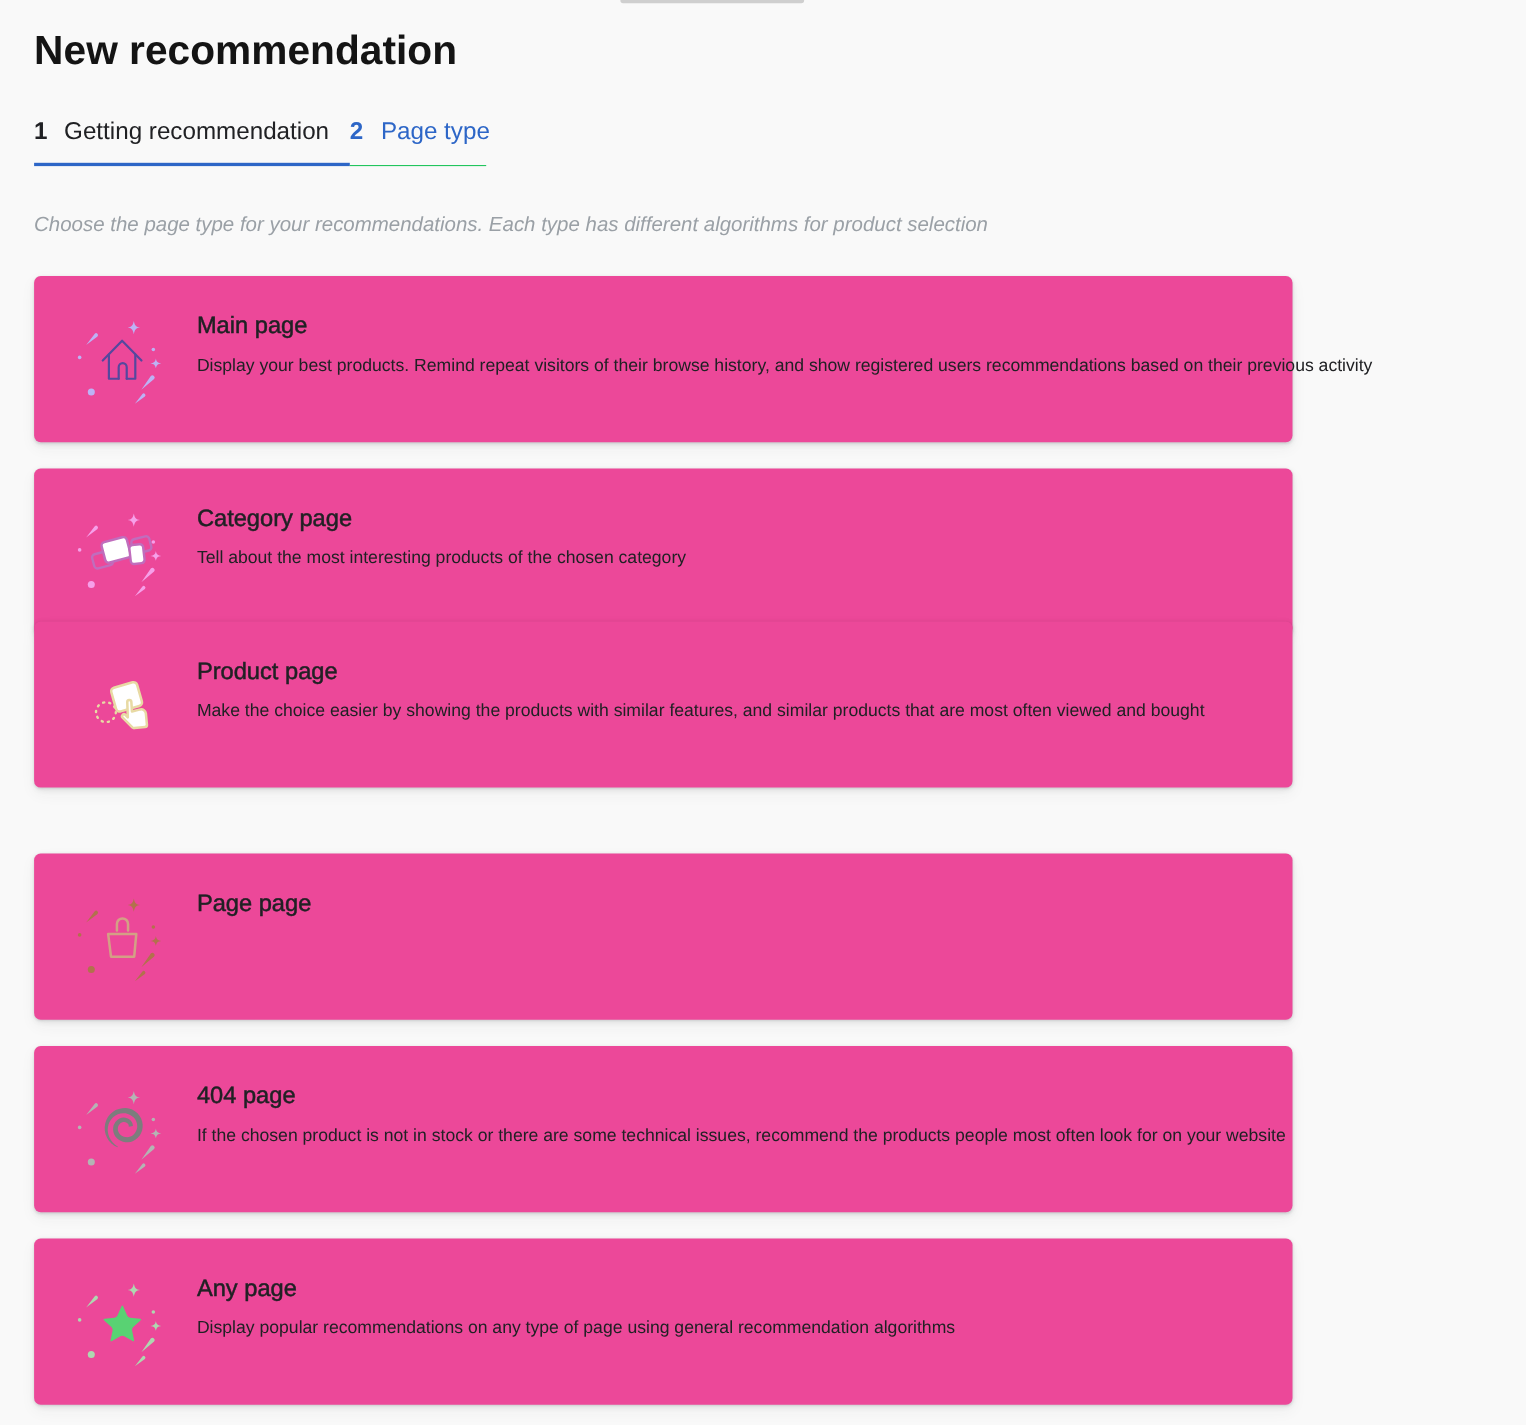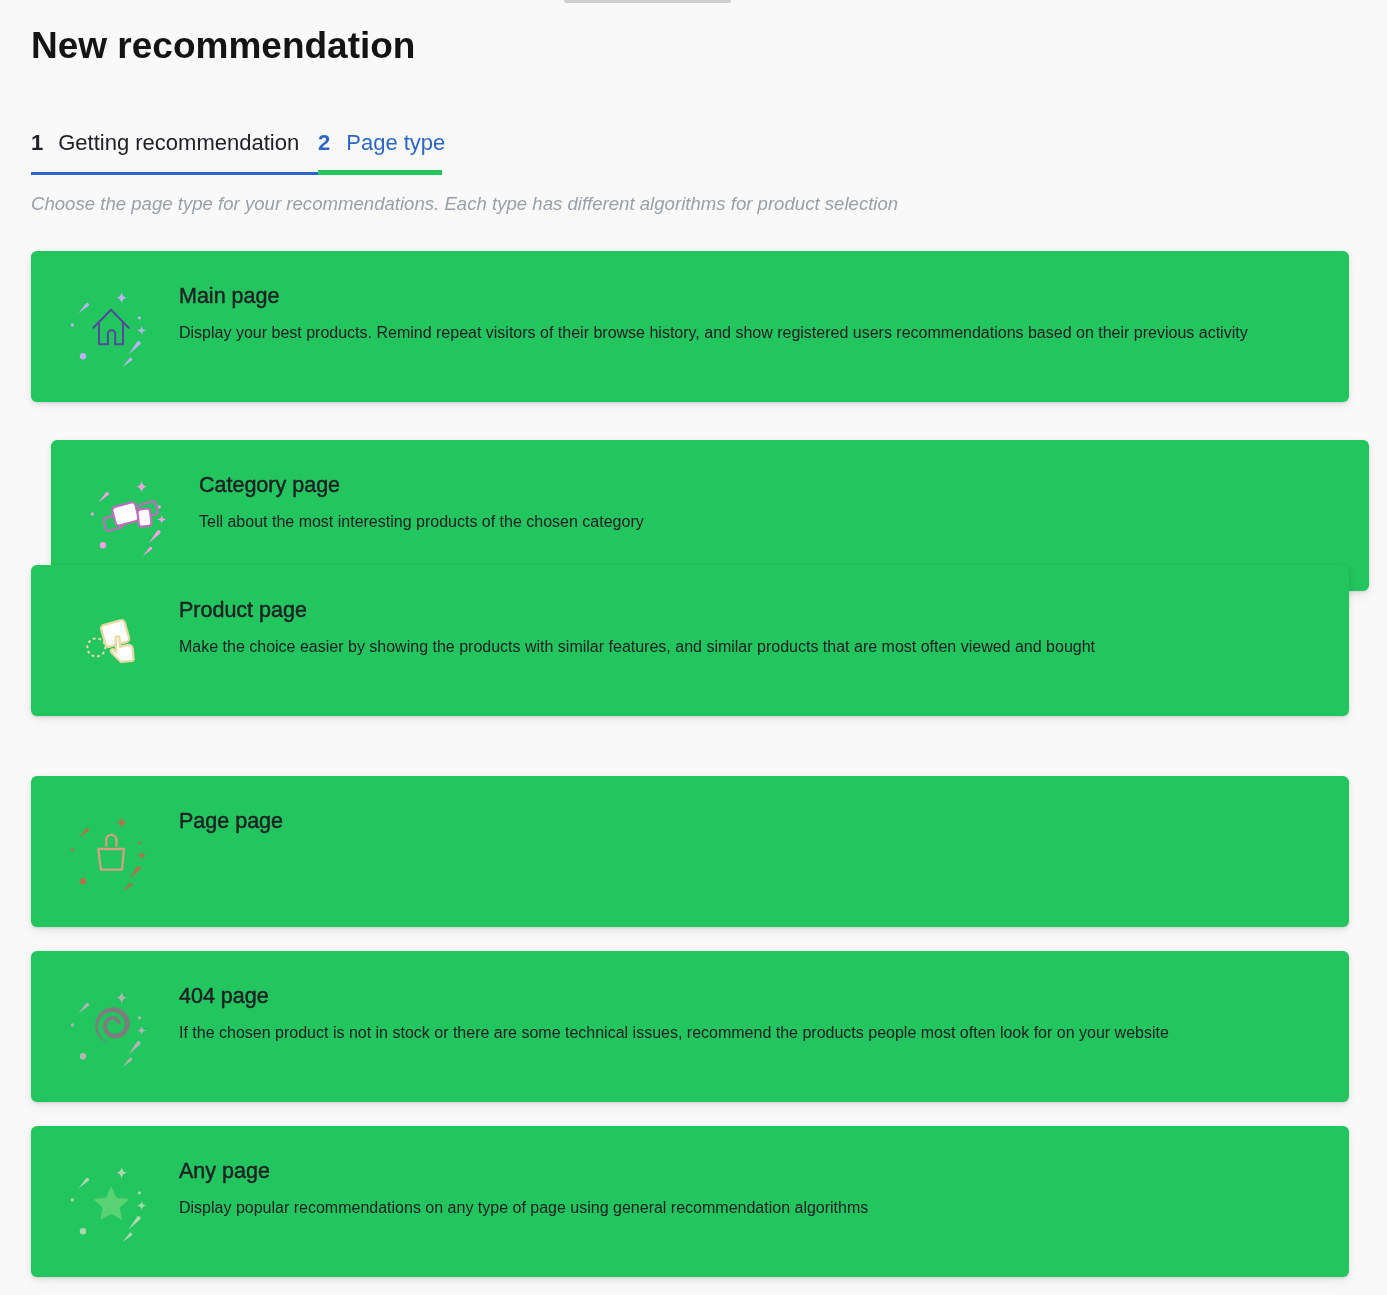--- a/index.html
+++ b/index.html
@@ -16,33 +16,33 @@
     position:absolute;left:564px;top:-12px;width:167px;height:14.7px;
     background:#cfcfcf;border-radius:0 0 2.5px 2.5px;
   }
   .page-title{
     position:absolute;left:31px;top:25px;
     font-size:37px;font-weight:bold;color:#141414;
   }
   .tabs{position:absolute;left:0;top:0;}
   .tab{
     position:absolute;box-sizing:border-box;
-    font-size:22px;color:#202124;white-space:nowrap;margin-top:24px;
+    font-size:22px;color:#202124;white-space:nowrap;
   }
   .tab .num{font-weight:bold;margin-right:15px;}
   .tab-1{left:31px;top:106px;width:287px;border-bottom:3px solid #2d66c7;height:45px;}
-  .tab-2{left:318px;top:106px;width:124px;border-bottom:5px solid #22c55e;height:45px;color:#2d66c7;padding-left:0px;}
+  .tab-2{left:318px;top:106px;width:124px;border-bottom:1px solid #22c55e;height:45px;color:#2d66c7;padding-left:0px;}
   .tab-2 .num{color:#2d66c7;margin-right:16px;}
   .subtitle{
     position:absolute;left:31px;top:193px;
     font-size:18.6px;font-style:italic;color:#9aa0a6;white-space:nowrap;
   }
   .card{
-    position:absolute;left:31px;width:1318px;height:151px;
-    background:#22c55e;border-radius:6px;
+    position:absolute;left:31px;width:1144px;height:151px;
+    background:#ec4899;border-radius:6px;
     box-shadow:0 1px 2px rgba(60,64,67,0.13), 0 2px 6px rgba(60,64,67,0.09), 0 5px 14px rgba(60,64,67,0.05);
   }
   .card-icon{position:absolute;left:37px;top:39px;width:80px;height:80px;}
   .card-body{position:absolute;left:148px;top:33px;width:1133px;}
   .card-title{font-size:21.5px;font-weight:400;color:#202124;white-space:nowrap;-webkit-text-stroke:0.45px #202124;}
   .card-desc{font-size:16px;color:#202124;line-height:21px;margin-top:13px;}
 </style>
 </head>
 <body>
 
@@ -79,21 +79,21 @@
     <path d="M10.30 23.60L20.63 15.84A1.75 1.75 0 0 0 18.17 13.36Z"></path>
     <path d="M60.50 64.40L72.09 54.54A2.0 2.0 0 0 0 69.11 51.86Z"></path>
     <path d="M54.60 77.10L63.72 70.45A1.6 1.6 0 0 0 61.48 68.15Z"></path>
   </g>
         </svg></div>
    <div class="card-body">
      <div class="card-title">Main page</div>
      <div class="card-desc">Display your best products. Remind repeat visitors of their browse history, and show registered users recommendations based on their previous activity</div>
    </div>
     </div>
-    <div class="card" style="top: 440px; margin-left: 20px;">
+    <div class="card" style="top: 426px;">
       <div class="card-icon">
      <svg viewBox="0 0 80 80" width="80" height="80">
           <g stroke="#c06dbd" stroke-width="2.2" fill="none" stroke-linejoin="round">
    <rect x="-8.75" y="-6.65" width="17.5" height="13.3" rx="3" transform="translate(25.2,43.8) rotate(-15)"></rect>
    <rect x="-8.4" y="-6.65" width="16.8" height="13.3" rx="3" transform="translate(60.5,30.35) rotate(-14.4)"></rect>
    <rect x="-11.85" y="-9.6" width="23.7" height="19.2" rx="3.4" fill="#fff" transform="translate(37.5,34.9) rotate(-15)"></rect>
    <rect x="-6.3" y="-8.65" width="12.6" height="17.3" rx="3" fill="#fff" transform="translate(56.5,38.7) rotate(-6.5)"></rect>
   </g>
   <g fill="#f6a0e9">
     <path d="M53.65 1.85C54.5 6.05 55.85 7.35 59.3 7.8C55.85 8.25 54.5 9.55 53.65 13.75C52.8 9.55 51.45 8.25 48 7.8C51.45 7.35 52.8 6.05 53.65 1.85Z"></path>

